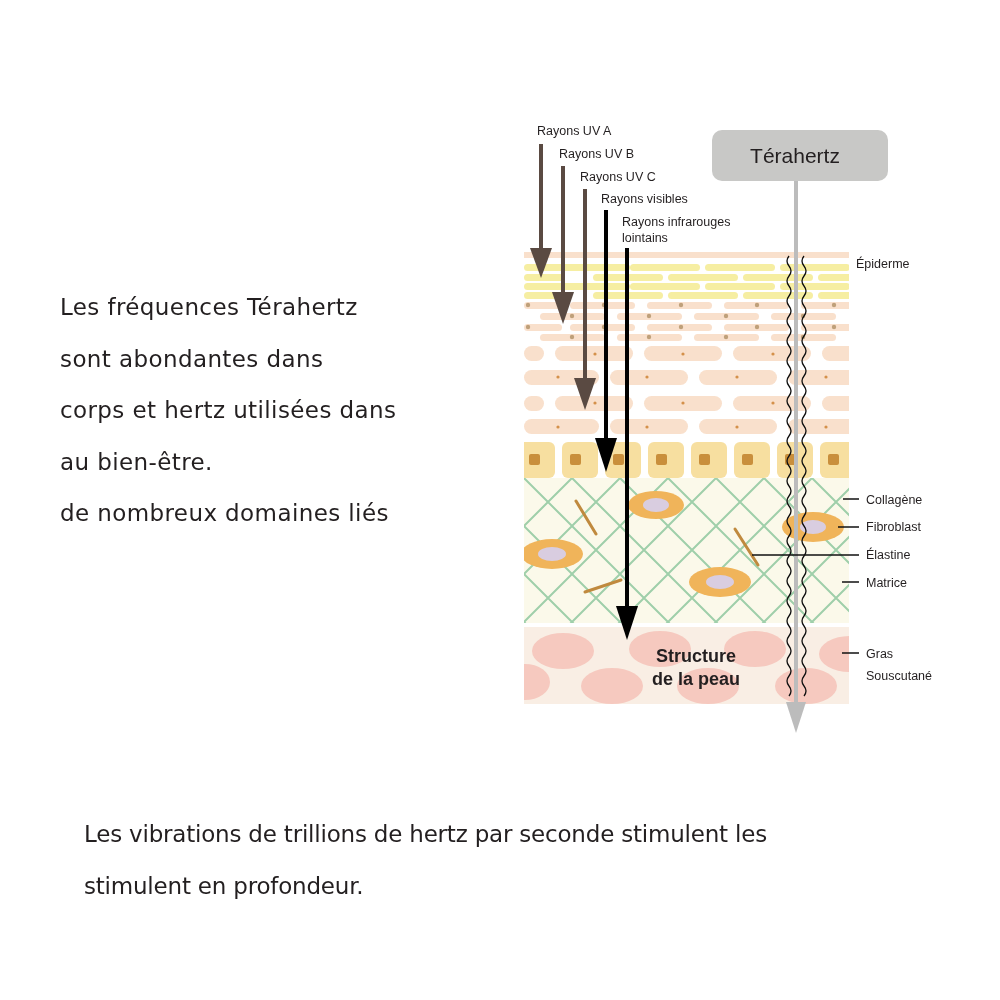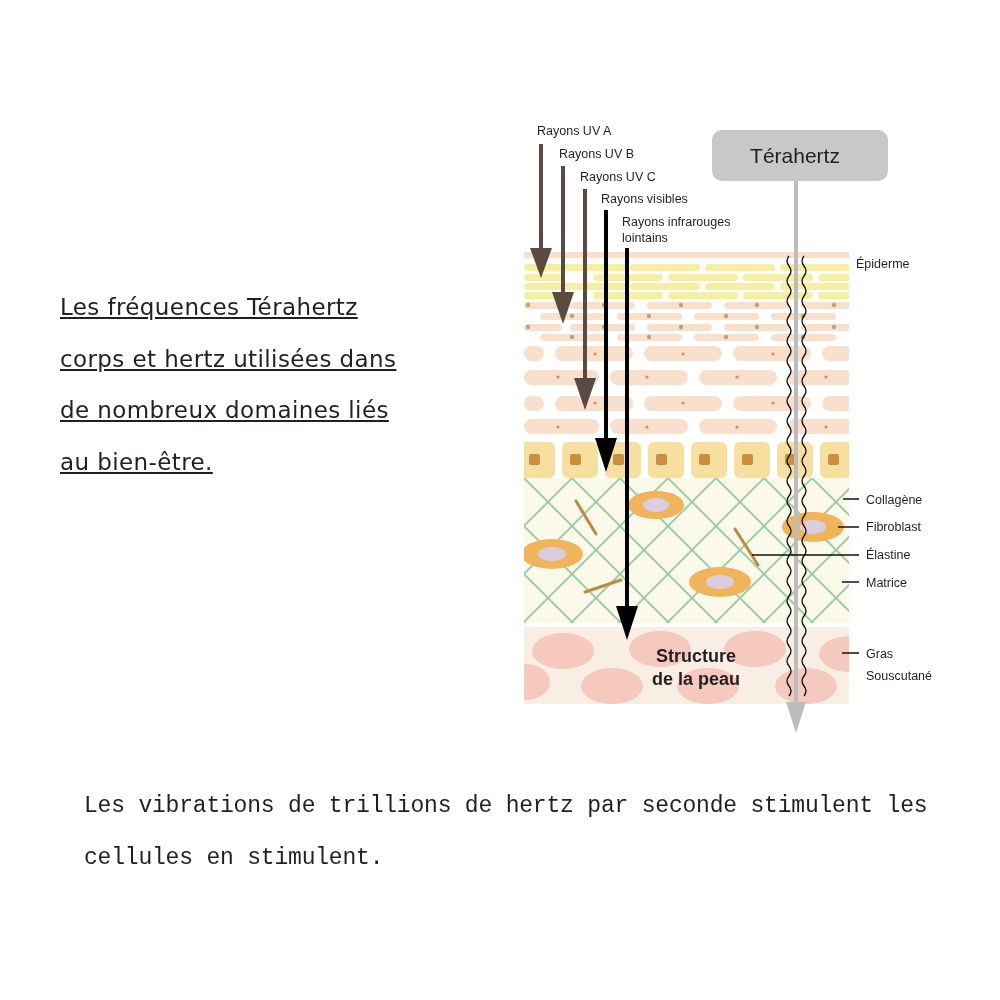--- a/index.html
+++ b/index.html
@@ -1,33 +1,34 @@
 <!DOCTYPE html>
 <html><head>
   <meta charset="utf-8">
   <style>
     html, body { margin: 0; padding: 0; background: #ffffff; }
     body { width: 1000px; height: 1000px; position: relative; overflow: hidden;
            font-family: "DejaVu Sans", sans-serif; color: #231f20; }
-    .intro { position: absolute; left: 60px; top: 282px; width: 400px; text-decoration: underline; }
+    .intro { position: absolute; left: 60px; top: 282px; width: 400px; }
     .intro p { margin: 0; font-size: 23px; line-height: 51.5px; letter-spacing: 0.4px; white-space: nowrap; }
-    .footer { position: absolute; left: 84px; top: 780px; width: 860px; font-family: Liberation Mono, monospace; }
+    .footer { position: absolute; left: 84px; top: 808px; width: 860px; }
     .footer p { margin: 0; font-size: 23px; line-height: 52px; letter-spacing: -0.2px; white-space: nowrap; }
     svg text { font-family: "Liberation Sans", sans-serif; }
     .lbl { font-size: 12.5px; fill: #231f20; }
     .side { font-size: 12.5px; fill: #231f20; }
   </style>
 </head>
 <body>
 
 <div class="intro">
   <p>Les fréquences Térahertz</p>
+  <p>sont abondantes dans</p>
   <p>corps et hertz utilisées dans</p>
+  <p>au bien-être.</p>
   <p>de nombreux domaines liés</p>
-  <p>au bien-être.</p>
 </div>
 
 <svg width="1000" height="1000" style="position:absolute;left:0;top:0" viewBox="0 0 1000 1000">
   <defs>
     <clipPath id="skinClip">
         <rect x="524" y="252" width="325" height="452"></rect>
       </clipPath>
     <clipPath id="dermisClip">
         <rect x="524" y="478" width="325" height="145"></rect>
       </clipPath>
@@ -245,14 +246,14 @@
   <text class="side" x="866" y="504">Collagène</text>
   <text class="side" x="866" y="531">Fibroblast</text>
   <text class="side" x="866" y="559">Élastine</text>
   <text class="side" x="866" y="587">Matrice</text>
   <text class="side" x="866" y="658">Gras</text>
   <text class="side" x="866" y="680">Souscutané</text>
 </svg>
 
 <div class="footer">
   <p>Les vibrations de trillions de hertz par seconde stimulent les</p>
-  <p>cellules en stimulent.</p>
+  <p>stimulent en profondeur.</p>
 </div>
 
 </body></html>

